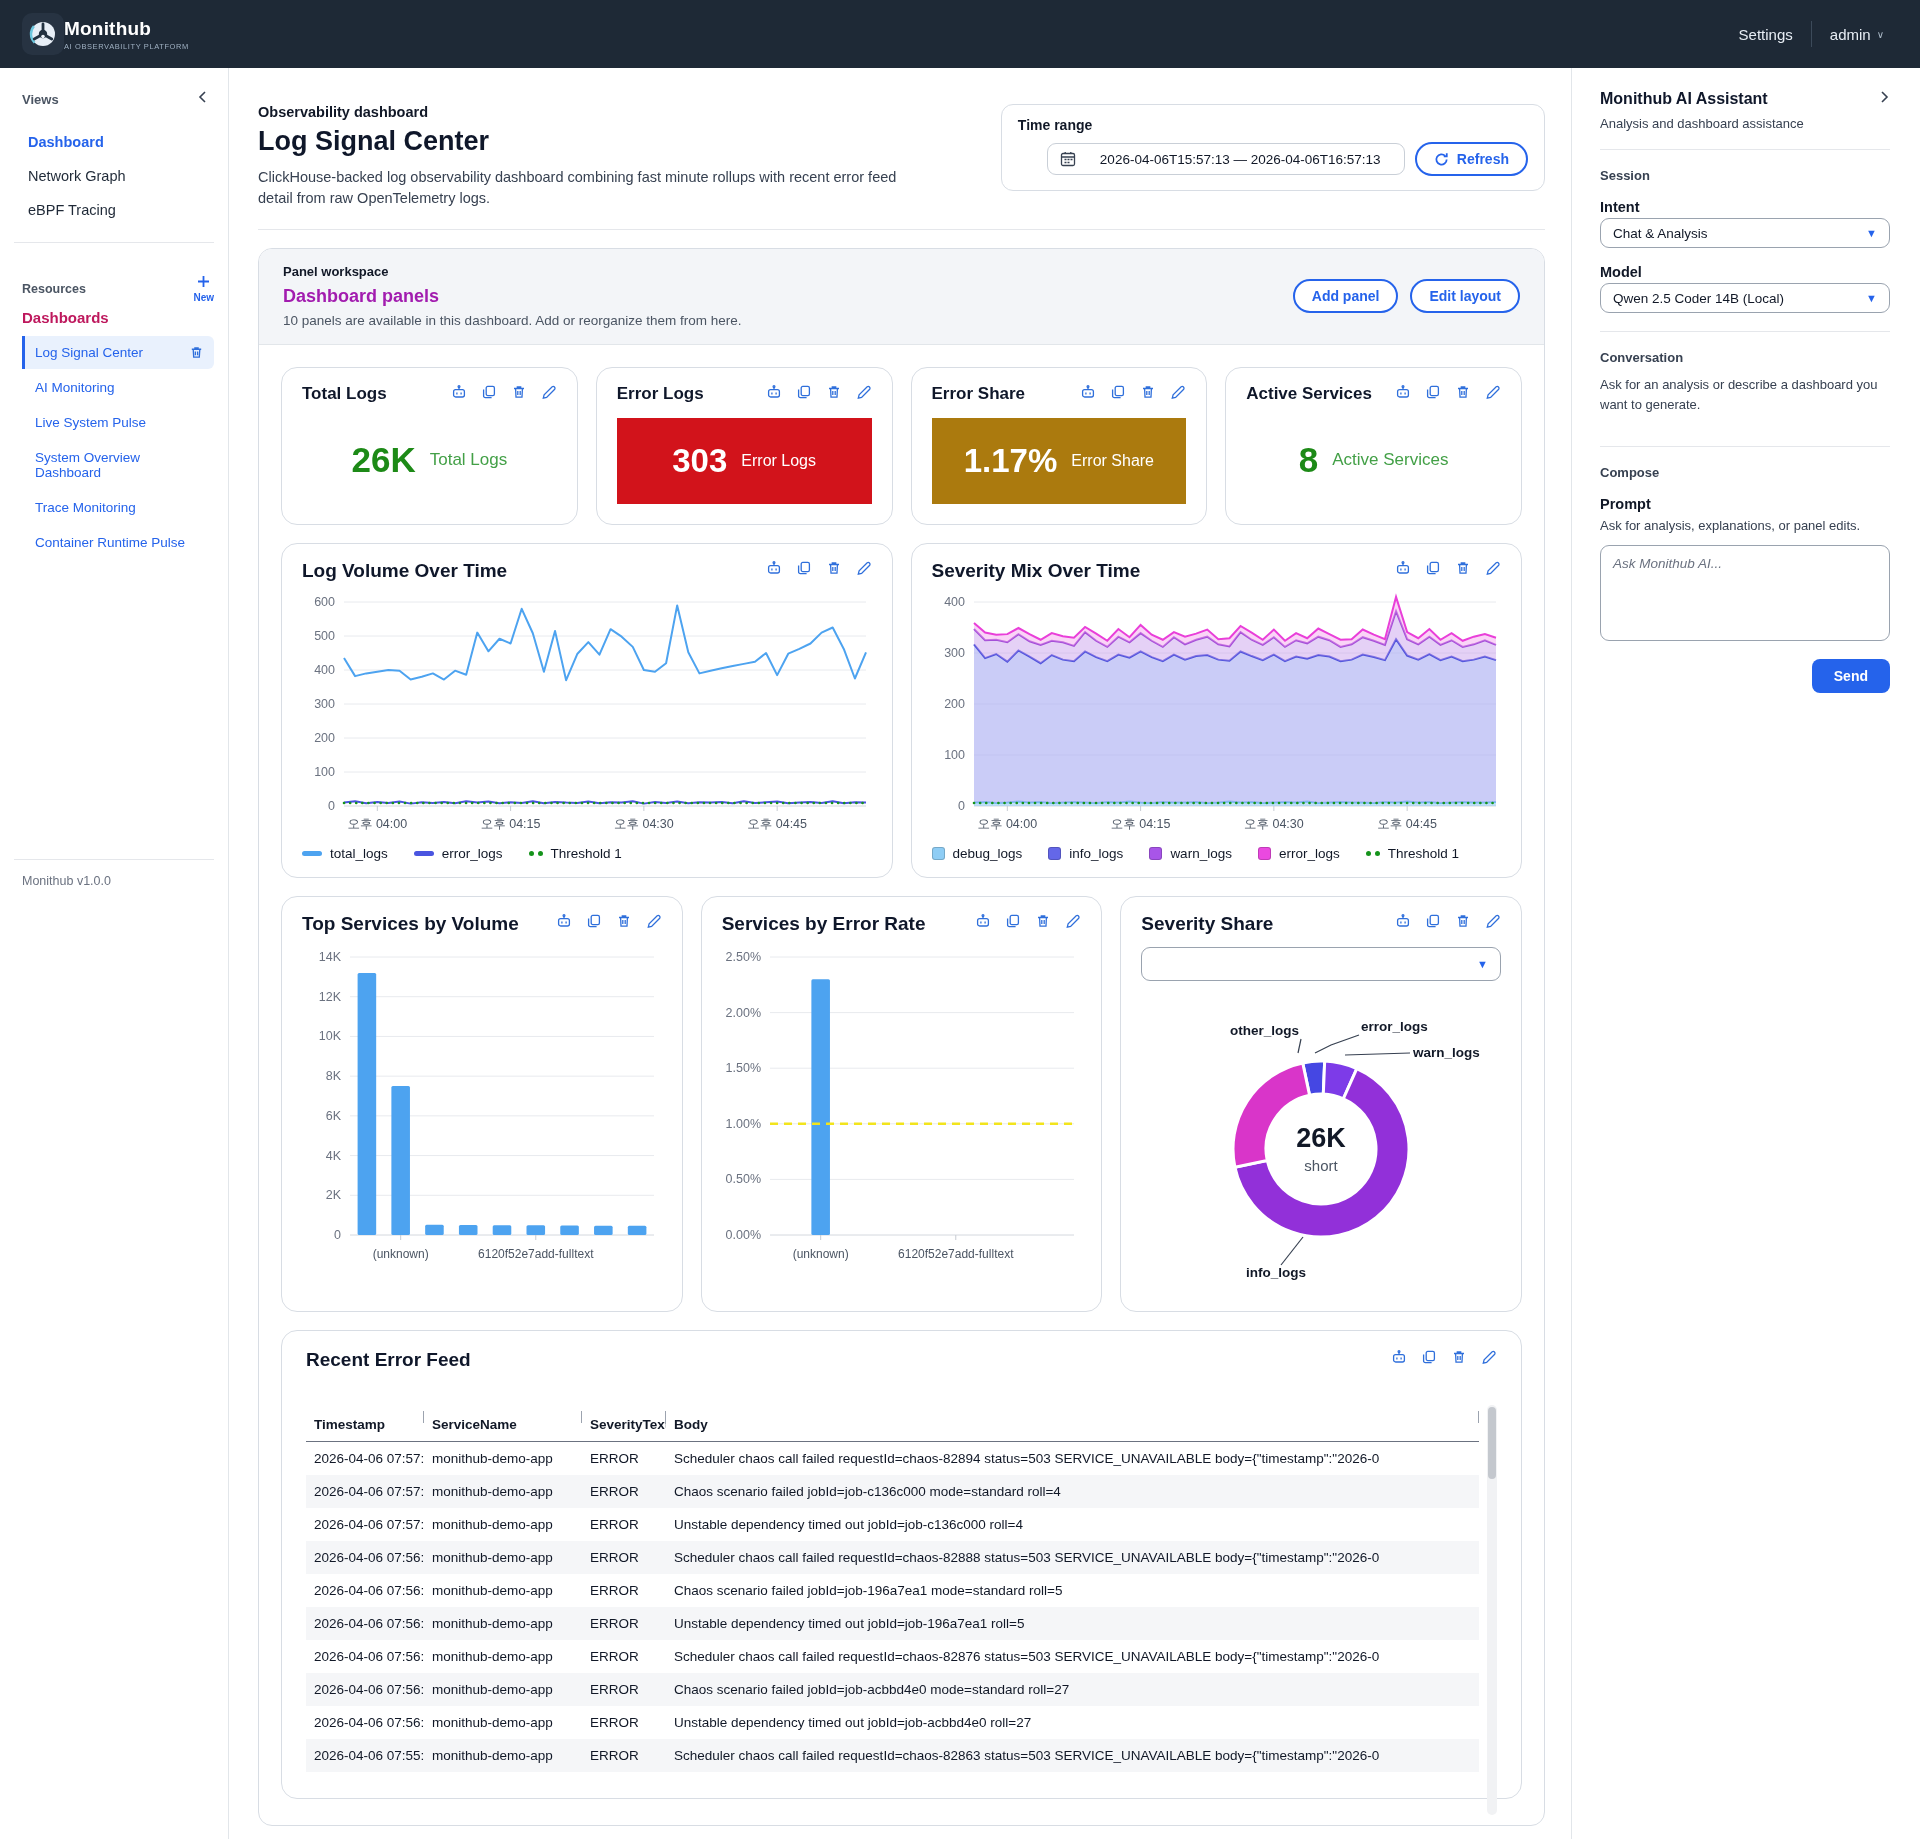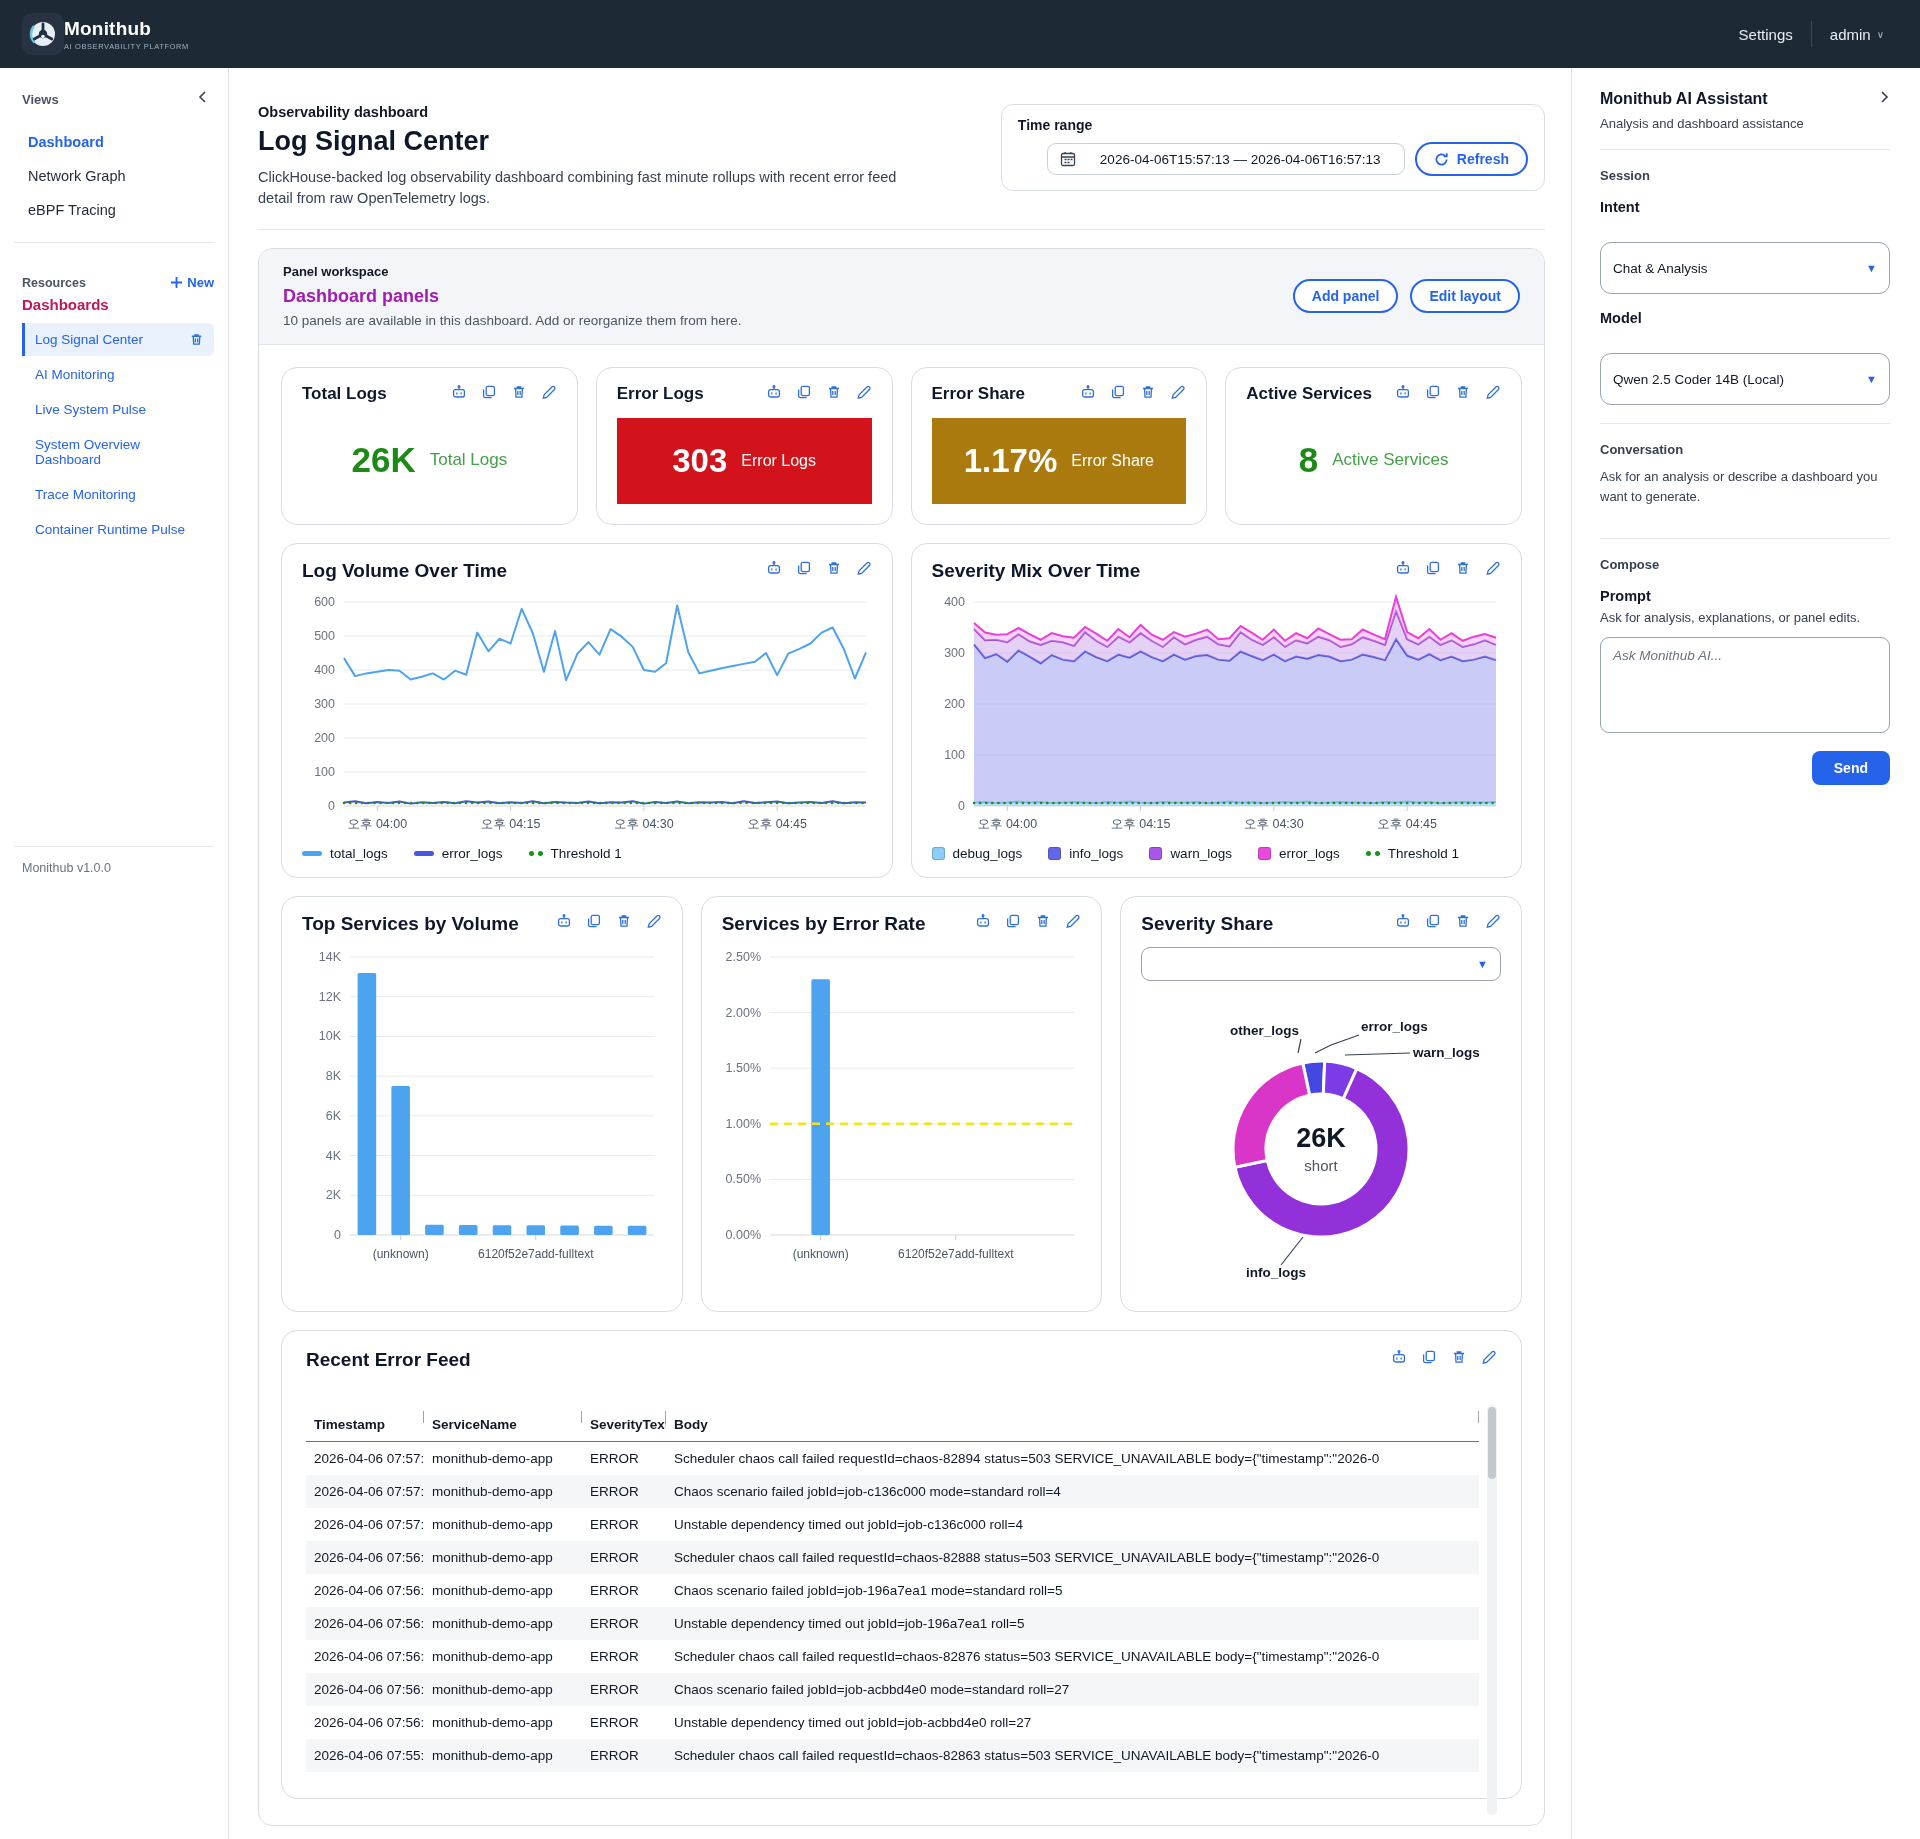--- a/index.html
+++ b/index.html
@@ -22,21 +22,21 @@
   
   .sb-left { width:229px; border-right:1px solid #e2e6ea; padding:22px 14px 0 22px; flex-shrink:0; }
   .sb-head { display:flex; justify-content:space-between; align-items:center; color:#4b5563; font-size:13px; font-weight:bold; }
   .collapse-btn { color:#374151; font-size:16px; cursor:pointer; padding:0 6px; }
   .sb-nav { margin-top:22px; display:flex; flex-direction:column; gap:10px; font-size:14.5px; }
   .sb-nav-item { padding:4px 6px; color:#1f2937; cursor:pointer; border-radius:6px; }
   .sb-nav-item.active { color:#2563eb; font-weight:bold; }
   .sb-sep { height:1px; background:#e5e7eb; margin:20px 0 0 -8px; }
   .res-row { display:flex; justify-content:space-between; align-items:center; margin-top:32px; }
   .res-label { color:#4b5563; font-size:12.5px; font-weight:bold; }
-  .new-btn { color:#2563eb; font-size:13px; font-weight:bold; cursor:pointer; display:flex; gap:4px; align-items:center; }
+  .new-btn { color:#2563eb; font-size:10px; font-weight:bold; cursor:pointer; display:flex; gap:4px; align-items:center;flex-direction:column; }
   .dash-label { font-size:15px; font-weight:bold; color:#be185d; margin-top:6px; }
   .dash-list { margin-top:10px; display:flex; flex-direction:column; gap:2px; }
   .dash-item { display:flex; justify-content:space-between; align-items:center; color:#2563eb; font-size:13.5px; padding:9px 10px; border-left:3px solid transparent; cursor:pointer; }
   .dash-item.active { background:#e9f1fd; border-left-color:#2563eb; border-radius:0 6px 6px 0; }
   .version { color:#6b7280; font-size:12.5px; margin-top:14px; }
 
   
   .main { flex:1; padding:36px 26px 0 29px; min-width:0; }
   .main-header { display:flex; justify-content:space-between; align-items:flex-start; }
   .eyebrow { font-size:14.5px; font-weight:bold; color:#111827; }
@@ -101,21 +101,21 @@
   .feed-thumb { width:8px; height:72px; margin:2px auto 0; background:#c4c8ce; border-radius:5px; }
 
   
   .sb-right { width:349px; border-left:1px solid #e2e6ea; padding:22px 30px 0 28px; flex-shrink:0; }
   .ai-head { display:flex; justify-content:space-between; align-items:center; }
   .ai-title { font-size:16px; font-weight:bold; color:#0f172a; }
   .ai-sub { font-size:13px; color:#374151; margin-top:8px; }
   .r-sep { height:1px; background:#e5e7eb; margin:18px 0; }
   .r-label { font-size:13px; font-weight:bold; color:#374151; }
   .r-field-label { font-size:14.5px; font-weight:bold; color:#111827; margin-top:16px; }
-  .sb-right .select-box { margin-top:27px; height:52px;border-radius:11px; }
+  .sb-right .select-box { margin-top:3px; height:30px; }
   .hint { font-size:13px; color:#374151; margin-top:10px; line-height:1.5; }
   .prompt-area { margin-top:9px; width:100%; height:96px; border:1px solid #9aa3af; border-radius:9px; padding:10px 12px; font-size:13.5px; font-style:italic; resize:none; font-family:"Liberation Sans", sans-serif; color:#111827; }
   .prompt-area::placeholder { color:#6b7280; font-style:italic; }
   .send-row { display:flex; justify-content:flex-end; margin-top:14px; }
   .send-btn { background:#2563eb; color:#fff; font-weight:bold; font-size:14px; border:none; border-radius:8px; padding:9px 22px; cursor:pointer; }
 
   svg text { font-family:"Liberation Sans", sans-serif; }
 </style>
 </head>
 <body>

